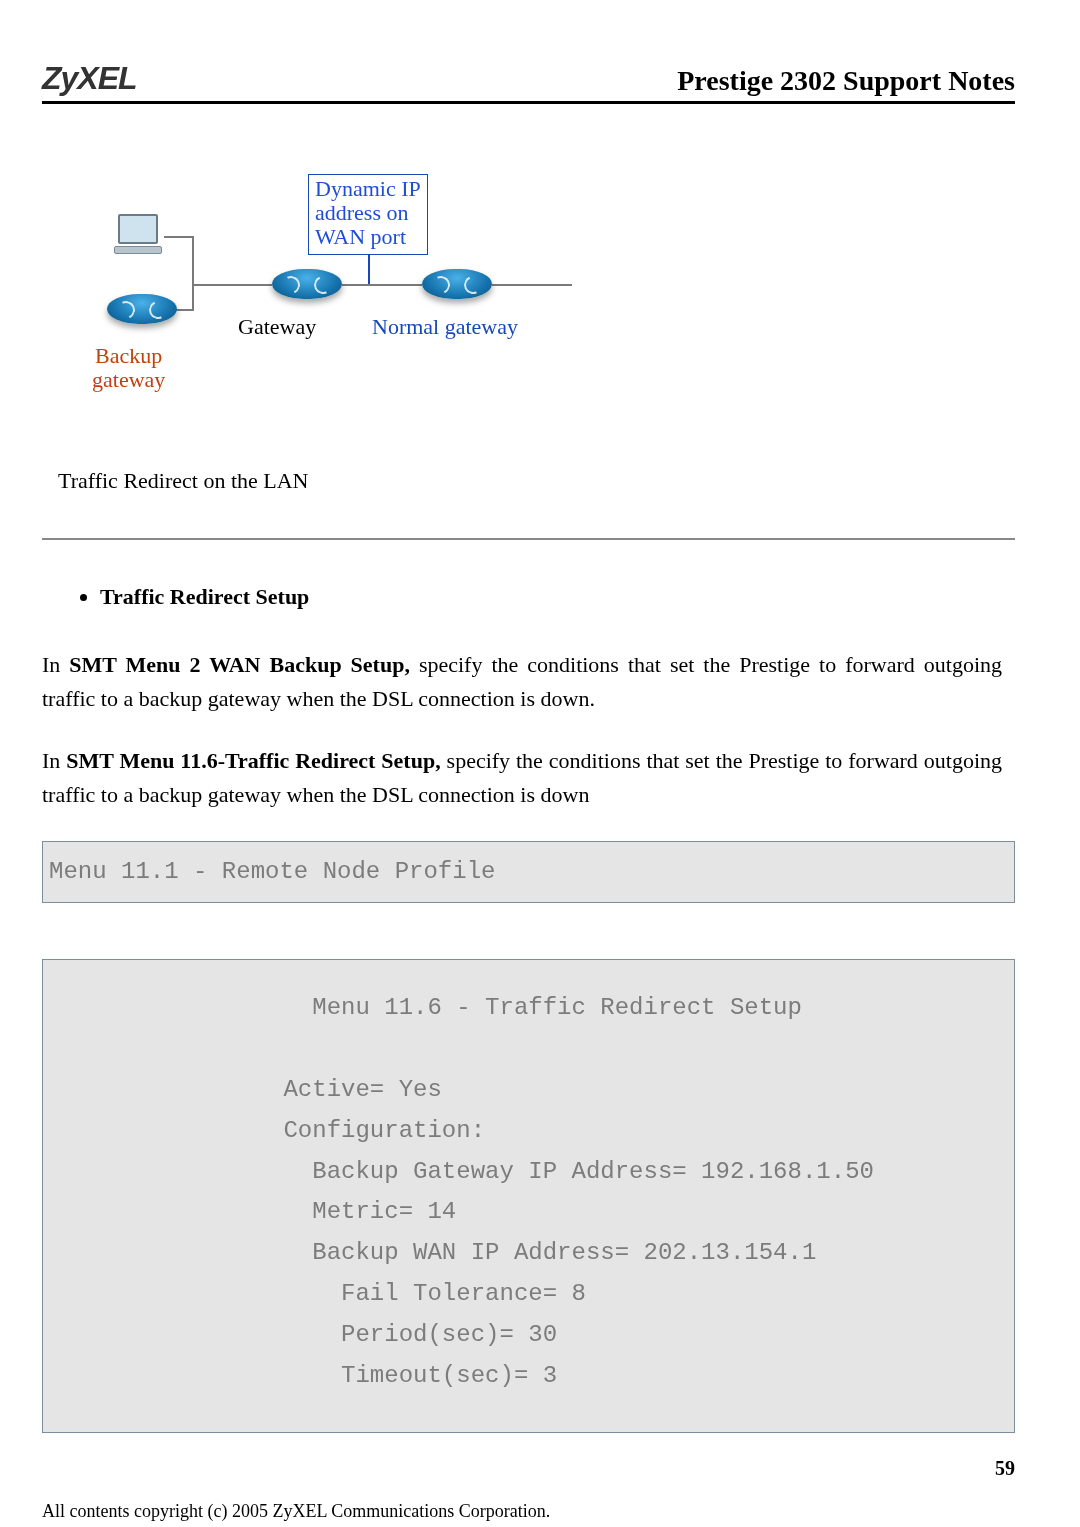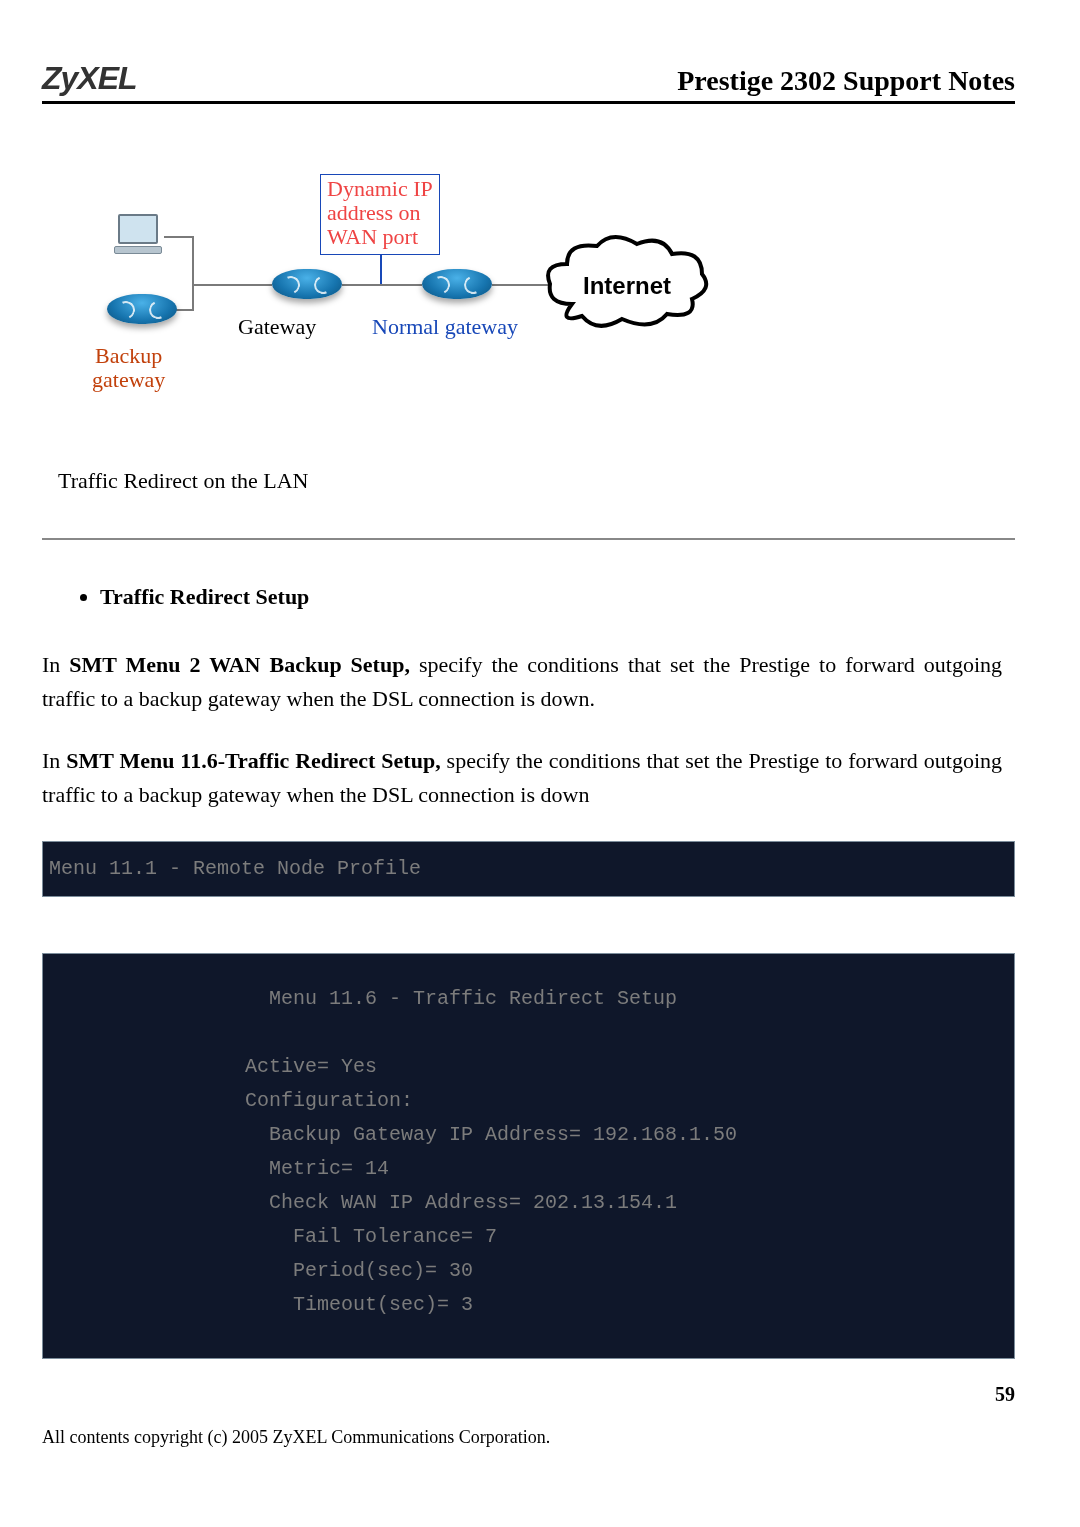--- a/index.html
+++ b/index.html
@@ -22,37 +22,37 @@
   .r-backup   { left:55px;  top:130px; }
   .r-prestige { left:220px; top:105px; }
   .r-normal   { left:370px; top:105px; }
   .wire { position:absolute; background:#7a7a7a; }
   .w1 { left:112px; top:72px;  width:30px; height:2px; }
   .w2 { left:140px; top:72px;  width:2px;  height:75px; }
   .w3 { left:112px; top:145px; width:30px; height:2px; }
   .w4 { left:140px; top:120px; width:80px; height:2px; }
   .w5 { left:290px; top:120px; width:80px; height:2px; }
   .w6 { left:440px; top:120px; width:80px; height:2px; }
-  .box-dyn { position:absolute; left:268px; top:10px; border:1px solid #1848b8; color:#ef4444; padding:2px 6px 4px; font-size:22px; line-height:1.1; }
+  .box-dyn { position:absolute; left:256px; top:10px; border:1px solid #1848b8; color:#1d4ed8; padding:2px 6px 4px; font-size:22px; line-height:1.1; }
   .box-dyn::after { content:""; position:absolute; left:50%; bottom:-30px; width:2px; height:30px; background:#1848b8; }
   .lbl-prestige { left:186px; top:150px; font-family:"Courier New",monospace; font-size:22px; }
   .lbl-normal   { left:320px; top:150px; color:#1848b8; }
   .lbl-backup   { left:40px;  top:180px; color:#c2410c; text-align:center; line-height:1.1; }
   .cloud { position:absolute; right:0; top:70px; width:170px; height:100px; }
   .cloud svg { width:100%; height:100%; }
   .cloud-label { position:absolute; left:50%; top:52%; transform:translate(-50%,-50%); font-family:Arial,Helvetica,sans-serif; font-weight:700; font-size:24px; }
   
   .sec { font-size:22px; line-height:1.55; }
   .heading { font-size:22px; margin:6px 0 40px 16px; }
   .hr { border:none; border-top:2px solid #888; margin:0 0 40px 0; }
   ul.bullets { list-style:disc; margin:11px 0 34px 58px; font-weight:700; font-size:22px; }
   p.body { margin:0 13px 28px 0; font-size:22px; text-align:justify; }
   p.body .b { font-weight:700; }
   
-  .codebox { border:1px solid #7c8d9b; background:#0f172a; font-family:"Courier New",Courier,monospace; color:#7c7c7c; font-size:20px; line-height:1.7; padding:10px 6px; margin:14px 0 0 0; white-space:pre; }
+  .codebox { border:1px solid #7c8d9b; background:#e5e5e5; font-family:"Courier New",Courier,monospace; color:#7c7c7c; font-size:24px; line-height:1.7; padding:10px 6px; margin:14px 0 0 0; white-space:pre; }
   .codebox.first { margin-top:18px; }
   .codebox.menu  { margin-top:56px; padding:28px 10px 36px; }
   
   .page-num { text-align:right; font-weight:700; font-size:20px; margin-top:20px; }
   .copyright { text-align:left; font-size:18px; margin-top:14px; }
 </style>
 </head>
 <body>
 
 <div class="page">
@@ -79,26 +79,20 @@
     <div class="box-dyn">
       <span>Dynamic IP</span><br>
       <span>address on</span><br>
       <span>WAN port</span>
     </div>
     <div class="node-label lbl-prestige">Gateway</div>
     <div class="node-label lbl-normal">Normal gateway</div>
     <div class="node-label lbl-backup">
       <span>Backup</span><br><span>gateway</span>
     </div>
-    <div class="cloud">
-      <svg viewBox="0 0 170 100">
-        <path d="M30 70 Q5 70 8 50 Q0 30 25 30 Q25 8 55 12 Q70 -5 95 10 Q120 0 130 20 Q160 15 160 40 Q172 55 150 65 Q155 85 125 80 Q110 98 80 85 Q55 100 40 82 Q15 90 30 70 Z" fill="#fff" stroke="#000" stroke-width="4"></path>
-      </svg>
-      <div class="cloud-label">Internet</div>
-    </div>
   </div>
 
   <div class="sec">
     <div class="heading">Traffic Redirect on the LAN</div>
     <hr class="hr">
     <ul class="bullets">
       <li>Traffic Redirect Setup</li>
     </ul>
 
     <p class="body">
@@ -110,22 +104,22 @@
     </p>
 
     <div class="codebox first">Menu 11.1 - Remote Node Profile</div>
 
     <div class="codebox menu"><span>                  Menu 11.6 - Traffic Redirect Setup</span>
 
 <span>                Active= Yes</span>
 <span>                Configuration:</span>
 <span>                  Backup Gateway IP Address= 192.168.1.50</span>
 <span>                  Metric= 14</span>
-<span>                  Check WAN IP Address= 202.13.154.1</span>
-<span>                    Fail Tolerance= 7</span>
+<span>                  Backup WAN IP Address= 202.13.154.1</span>
+<span>                    Fail Tolerance= 8</span>
 <span>                    Period(sec)= 30</span>
 <span>                    Timeout(sec)= 3</span>
 </div>
 
     <div class="page-num">59</div>
     <div class="copyright">All contents copyright (c) 2005 ZyXEL Communications Corporation.</div>
   </div>
 
 </div>
 

